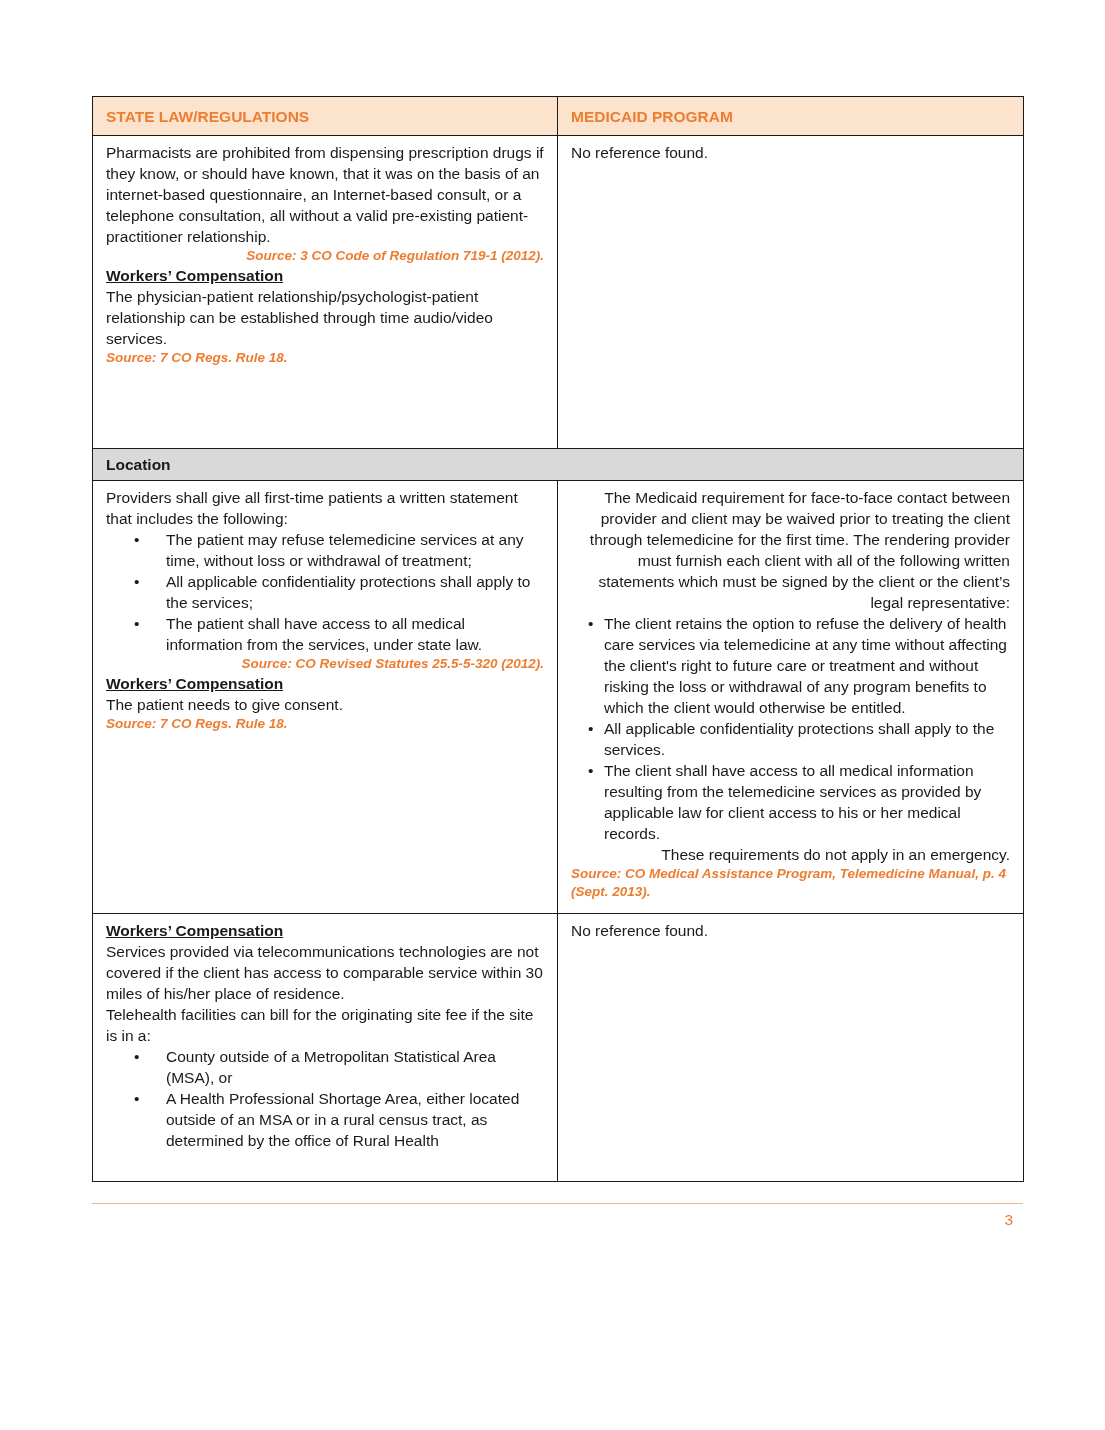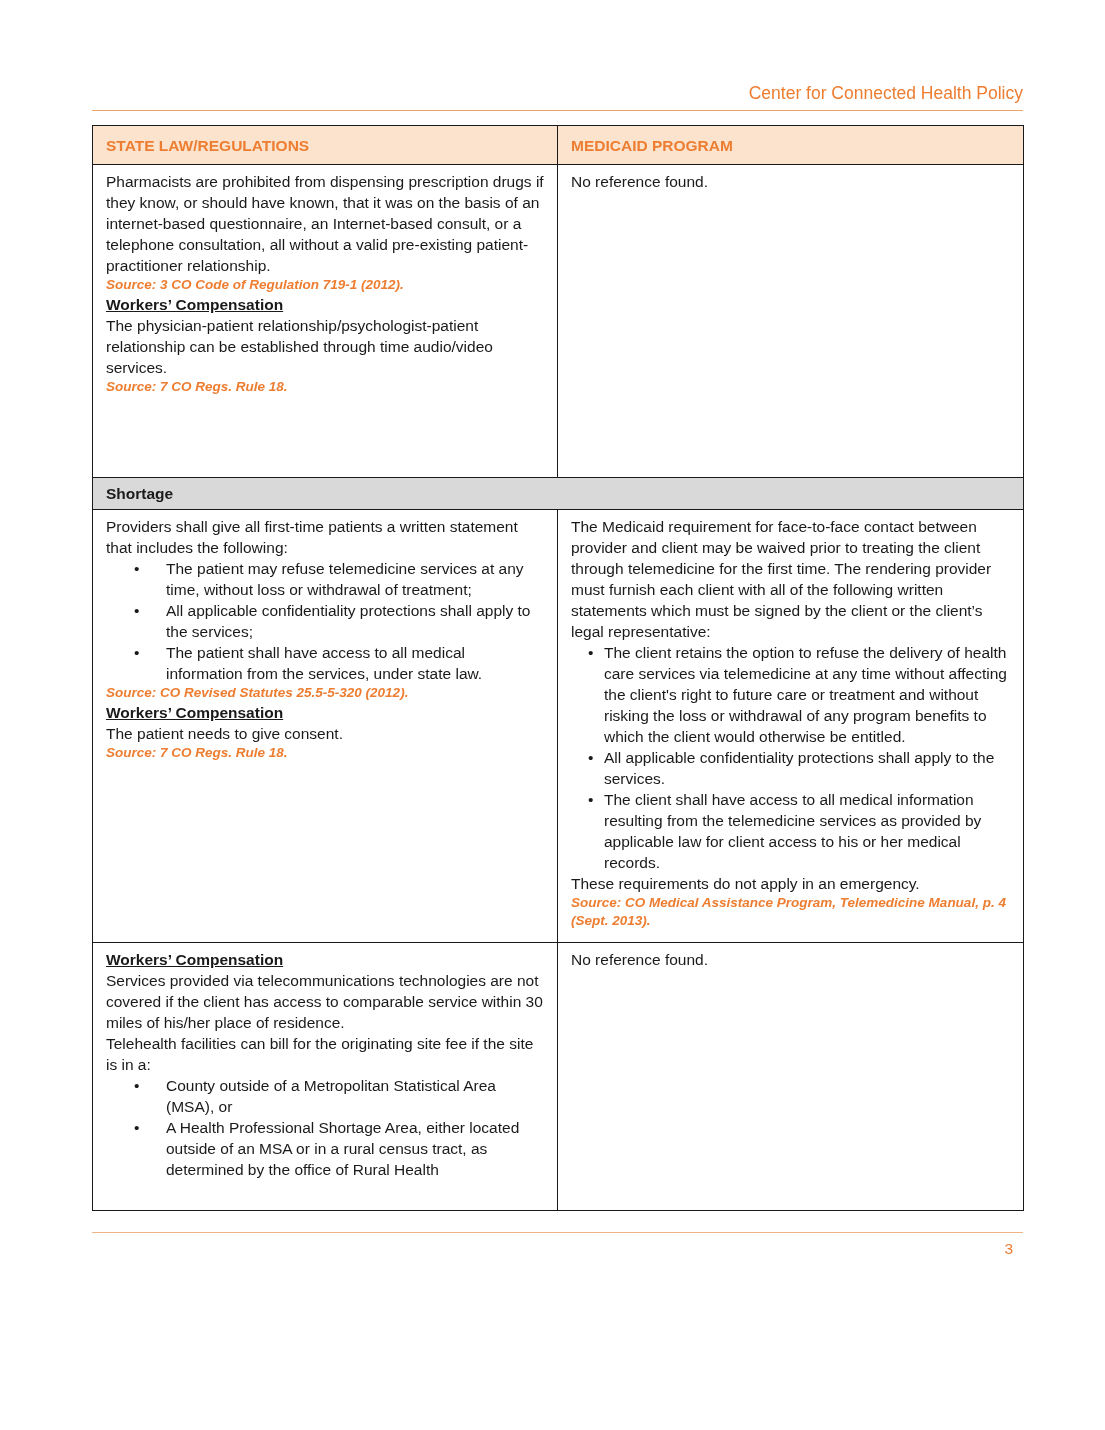--- a/index.html
+++ b/index.html
@@ -56,21 +56,21 @@
   tr.row3 td { height: 268px; }
   tr.section-row td {
     background: #D9D9D9;
     font-weight: bold;
     height: 32px;
     padding-top: 5px;
     padding-bottom: 5px;
   }
   .cell p { margin: 0; }
   .gap-after      { margin-bottom: 21px; }
-  .gap-after-sm   { margin-bottom: 18px; }
+  .gap-after-sm   { margin-bottom: 18px; text-align: right; }
   .push-down      { margin-top: 22px; }
   .source {
     color: #ED7D31;
     font-weight: bold;
     font-style: italic;
     font-size: 13.5px;
     line-height: 18px;
   }
   .wc-heading {
     font-weight: bold;
@@ -93,24 +93,20 @@
     color: #ED7D31;
     font-size: 15.5px;
     padding-right: 10px;
   }
 </style>
 </head>
 <body>
 
 <div class="page">
 
-  <div class="doc-header">
-    <div class="doc-title">Center for Connected Health Policy</div>
-    <hr class="header-rule">
-  </div>
 
   <table class="policy-table">
     <colgroup>
       <col class="col-left">
       <col class="col-right">
     </colgroup>
     <thead>
       <tr>
         <th>STATE LAW/REGULATIONS</th>
         <th>MEDICAID PROGRAM</th>
@@ -125,21 +121,21 @@
           <p class="wc-heading">Workers’ Compensation</p>
           <p class="gap-after">The physician-patient relationship/psychologist-patient relationship can be established through time audio/video services.</p>
           <p class="source">Source: 7 CO Regs. Rule 18.</p>
         </td>
         <td class="cell">
           <p>No reference found.</p>
         </td>
       </tr>
 
       <tr class="section-row">
-        <td colspan="2">Shortage</td>
+        <td colspan="2">Location</td>
       </tr>
 
       <tr class="row2">
         <td class="cell">
           <p class="gap-after">Providers  shall give all first-time patients a written statement that includes the following:</p>
           <ul class="bullet-list list-wide gap-after">
             <li>The patient may refuse telemedicine services at any time, without loss or withdrawal of treatment;</li>
             <li>All applicable confidentiality protections shall apply to the services;</li>
             <li>The patient shall have access to all medical information from the services, under state law.</li>
           </ul>

